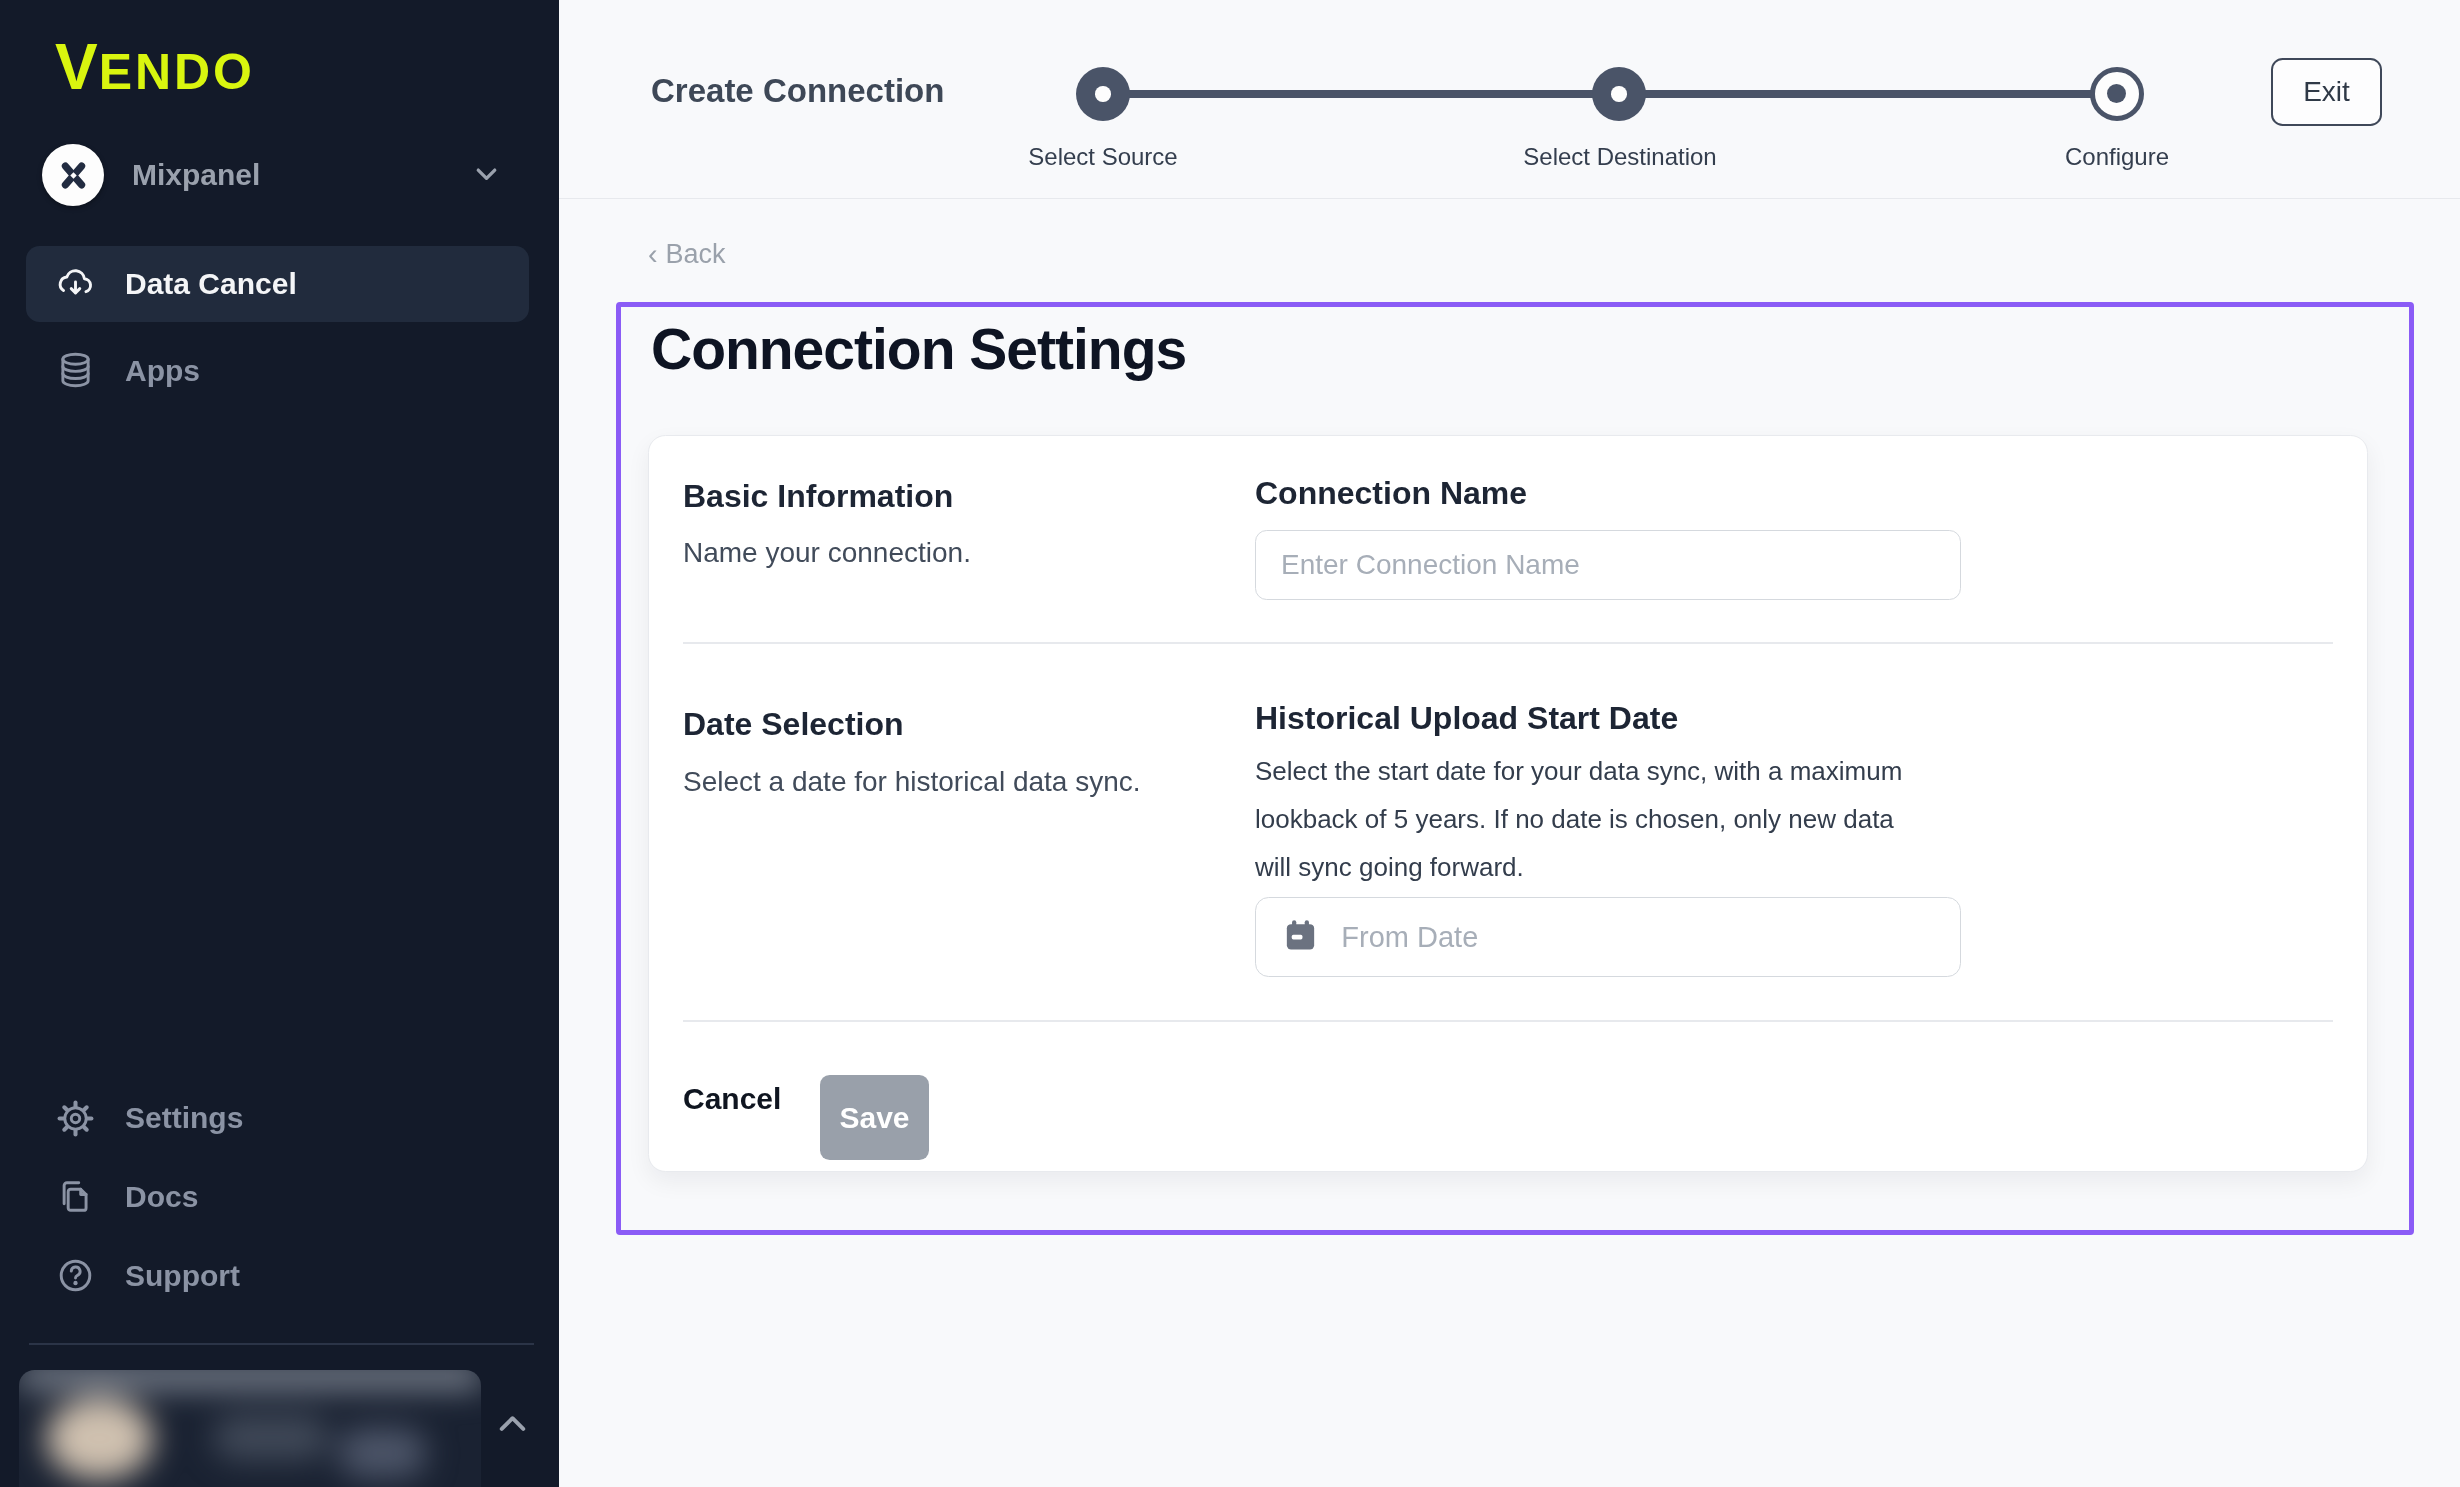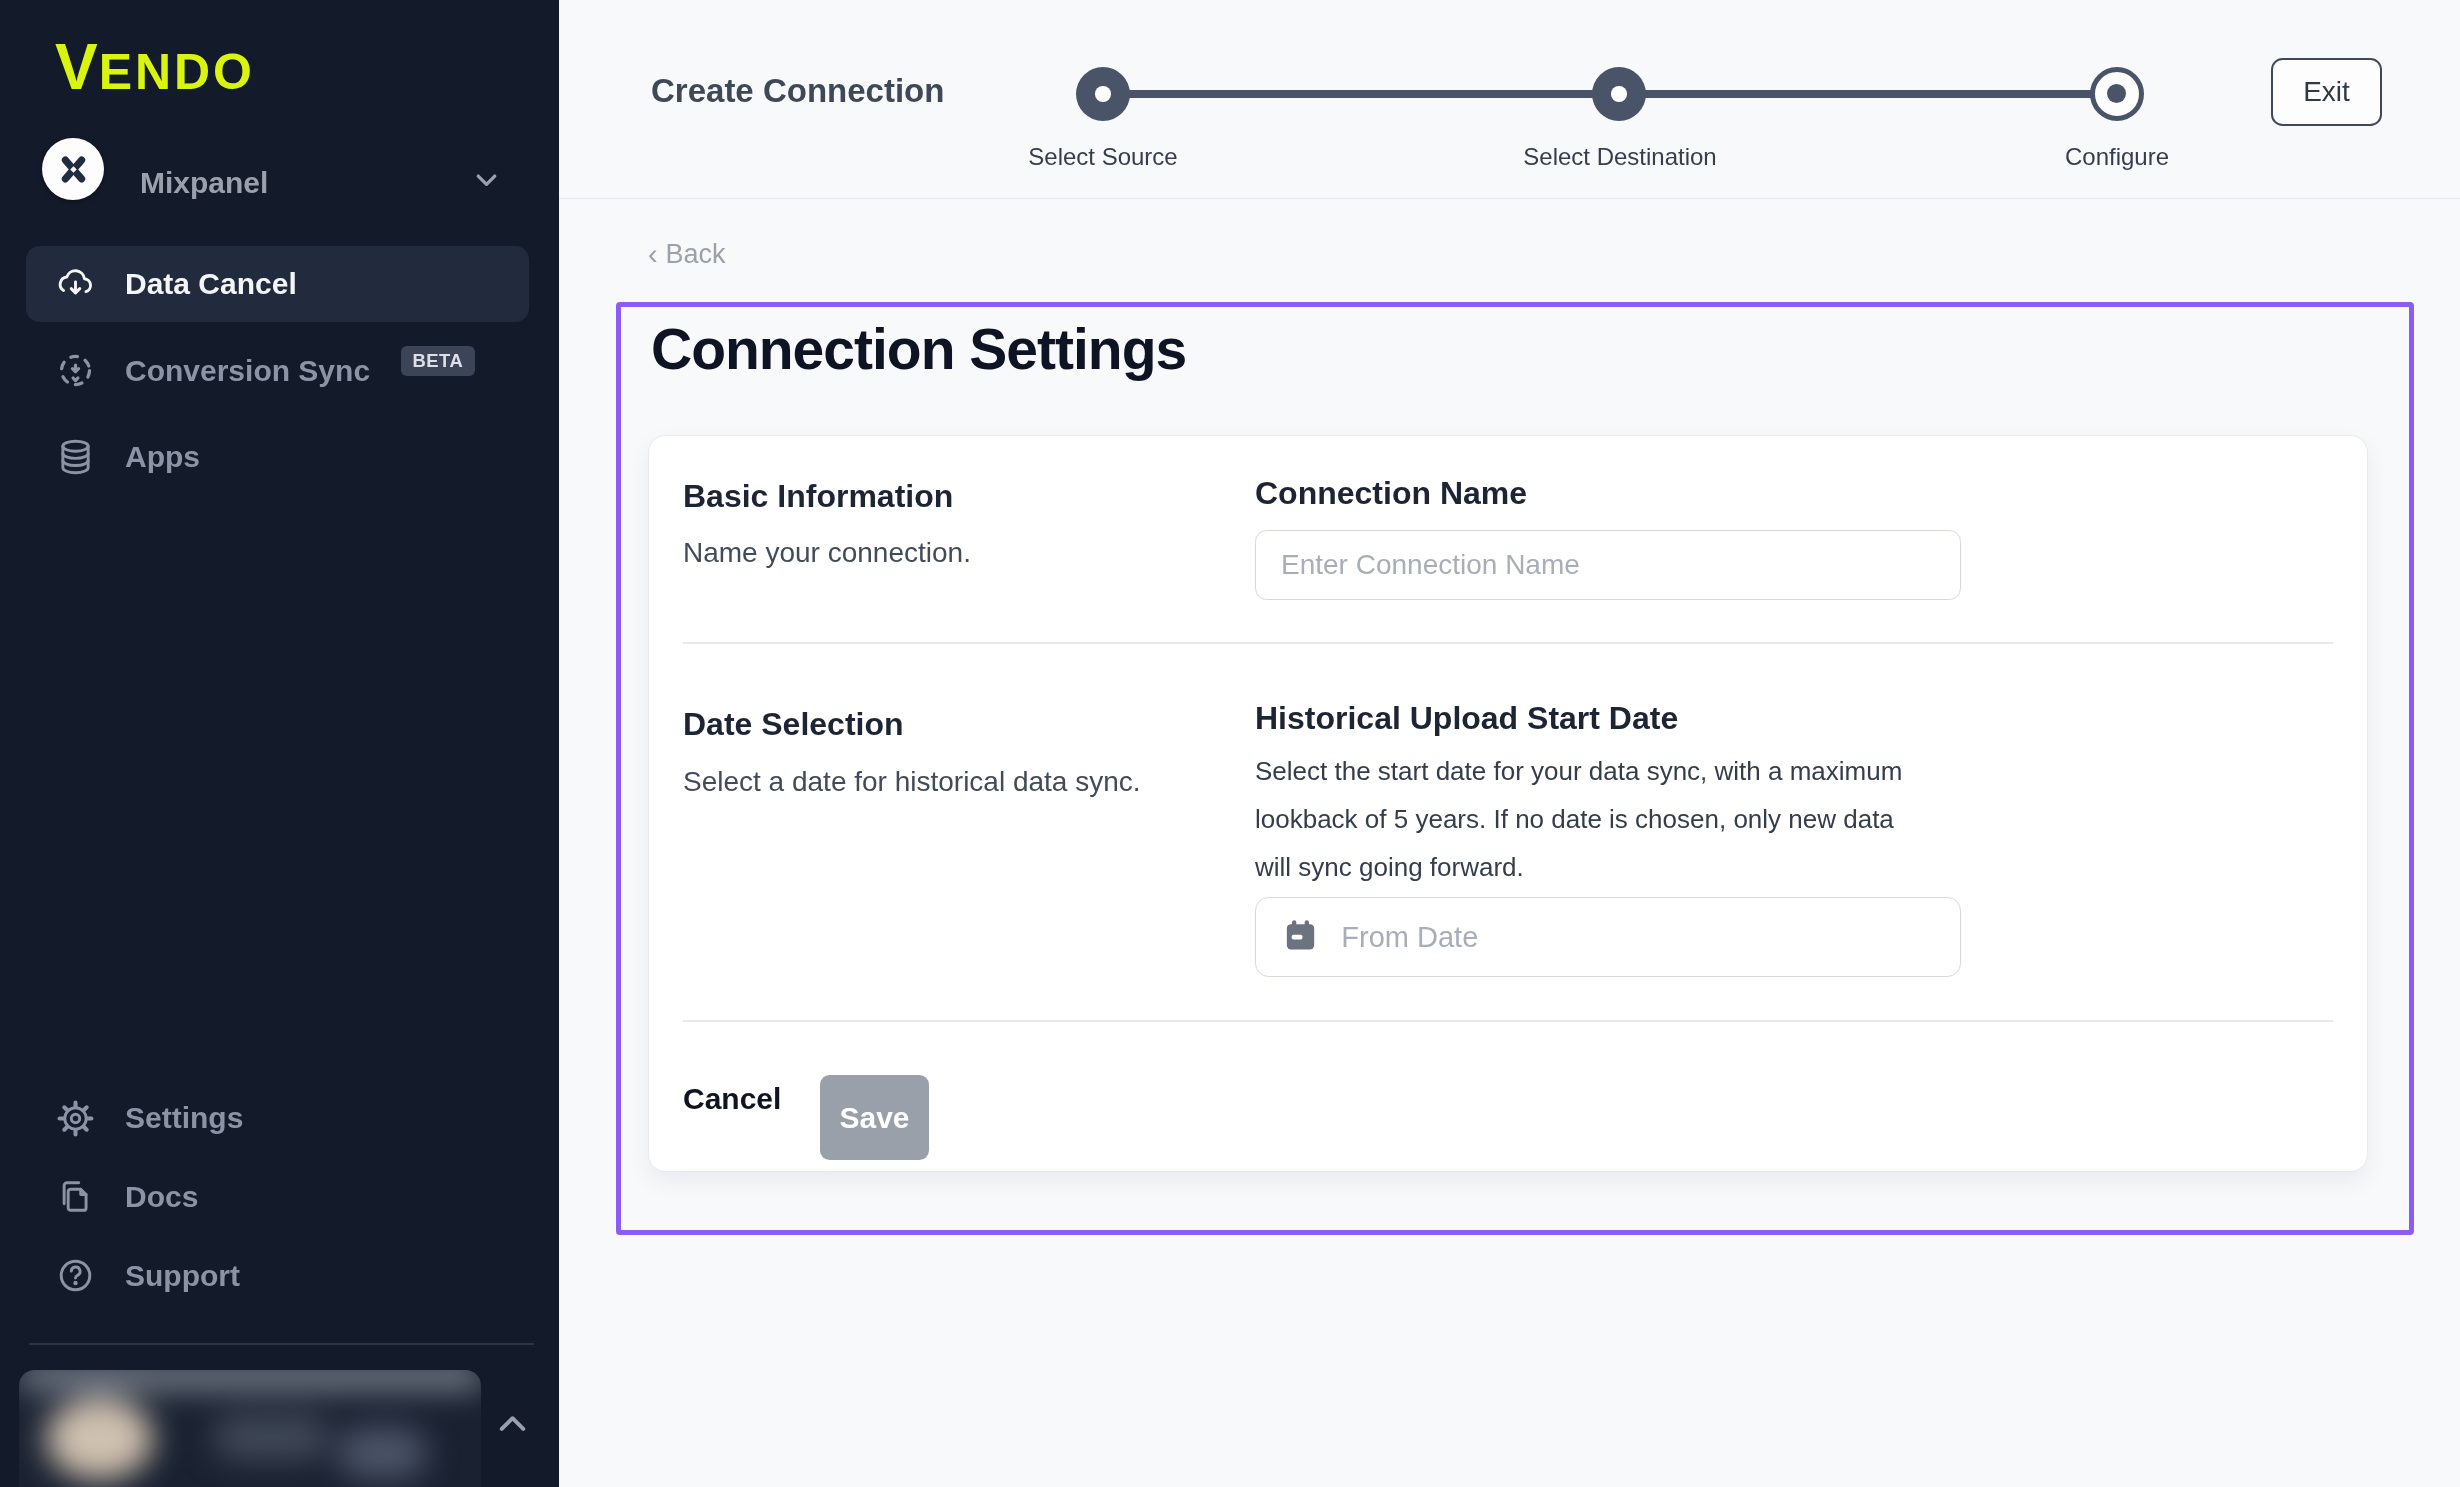--- a/index.html
+++ b/index.html
@@ -14,22 +14,22 @@
   
   .sidebar {
     position:relative; width:559px; height:1488px;
     background:#131a29; flex:0 0 559px;
   }
   .logo { position:absolute; left:55px; top:35px; color:#d9f50f; font-weight:900; letter-spacing:1px; line-height:1; }
   .logo .logo-first { font-size:64px; }
   .logo .logo-rest  { font-size:50px; letter-spacing:2.9px; }
 
   .workspace {
-    position:absolute; left:42px; top:134px; width:475px; height:66px;
-    display:flex; align-items:flex-end; gap:36px; cursor:pointer;
+    position:absolute; left:42px; top:142px; width:475px; height:66px;
+    display:flex; align-items:center; gap:28px; cursor:pointer;
   }
   .workspace-avatar {
     width:62px; height:62px; border-radius:50%; background:#fdfdfd;
     display:flex; align-items:center; justify-content:center; flex:0 0 62px;
     box-shadow:0 1.9px 5.8px rgba(0,0,0,.35);
   }
   .workspace-name { color:#9aa1ad; font-size:30px; font-weight:600; flex:1; }
   .workspace .chevron { margin-right:13.6px; }
 
   .nav { position:absolute; left:26px; top:246px; width:503px; display:flex; flex-direction:column; gap:10.7px; }
@@ -164,32 +164,20 @@
         <svg width="41" height="41" viewBox="0 0 24 24" fill="none" stroke="#f4f5f7" stroke-width="1.7" stroke-linecap="round" stroke-linejoin="round">
           <path d="M5 15.5A4.3 4.3 0 0 1 6.9 7.6a5.3 5.3 0 0 1 10.3 1 3.9 3.9 0 0 1 .9 7.6"></path>
           <path d="M12 10.5v6.2"></path>
             <path d="M9.5 14.4l2.5 2.5 2.5-2.5"></path>
         </svg>
       </span>
       <span>Data Cancel</span>
     </div>
     <div class="nav-item">
       <span class="icn">
-        <svg width="41" height="41" viewBox="0 0 24 24" fill="none" stroke="#8b93a4" stroke-width="1.9" stroke-linecap="round" stroke-linejoin="round">
-          <circle cx="12" cy="12" r="8.2" stroke-dasharray="4 4.9"></circle>
-          <path d="M12 8.8v3.6"></path>
-            <path d="M10.2 10.9l1.8 1.8 1.8-1.8"></path>
-          <path d="M10.6 16.4l1.4 1.5 1.4-1.5"></path>
-        </svg>
-      </span>
-      <span>Conversion Sync</span>
-      <span class="badge">BETA</span>
-    </div>
-    <div class="nav-item">
-      <span class="icn">
         <svg width="41" height="41" viewBox="0 0 24 24" fill="none" stroke="#8b93a4" stroke-width="1.7" stroke-linecap="round" stroke-linejoin="round">
           <ellipse cx="12" cy="5.4" rx="7.4" ry="2.9"></ellipse>
           <path d="M4.6 5.4v4.2c0 1.6 3.3 2.9 7.4 2.9s7.4-1.3 7.4-2.9V5.4"></path>
           <path d="M4.6 9.6v4.2c0 1.6 3.3 2.9 7.4 2.9s7.4-1.3 7.4-2.9V9.6"></path>
           <path d="M4.6 13.8V18c0 1.6 3.3 2.9 7.4 2.9s7.4-1.3 7.4-2.9v-4.2"></path>
         </svg>
       </span>
       <span>Apps</span>
     </div>
   </nav>

